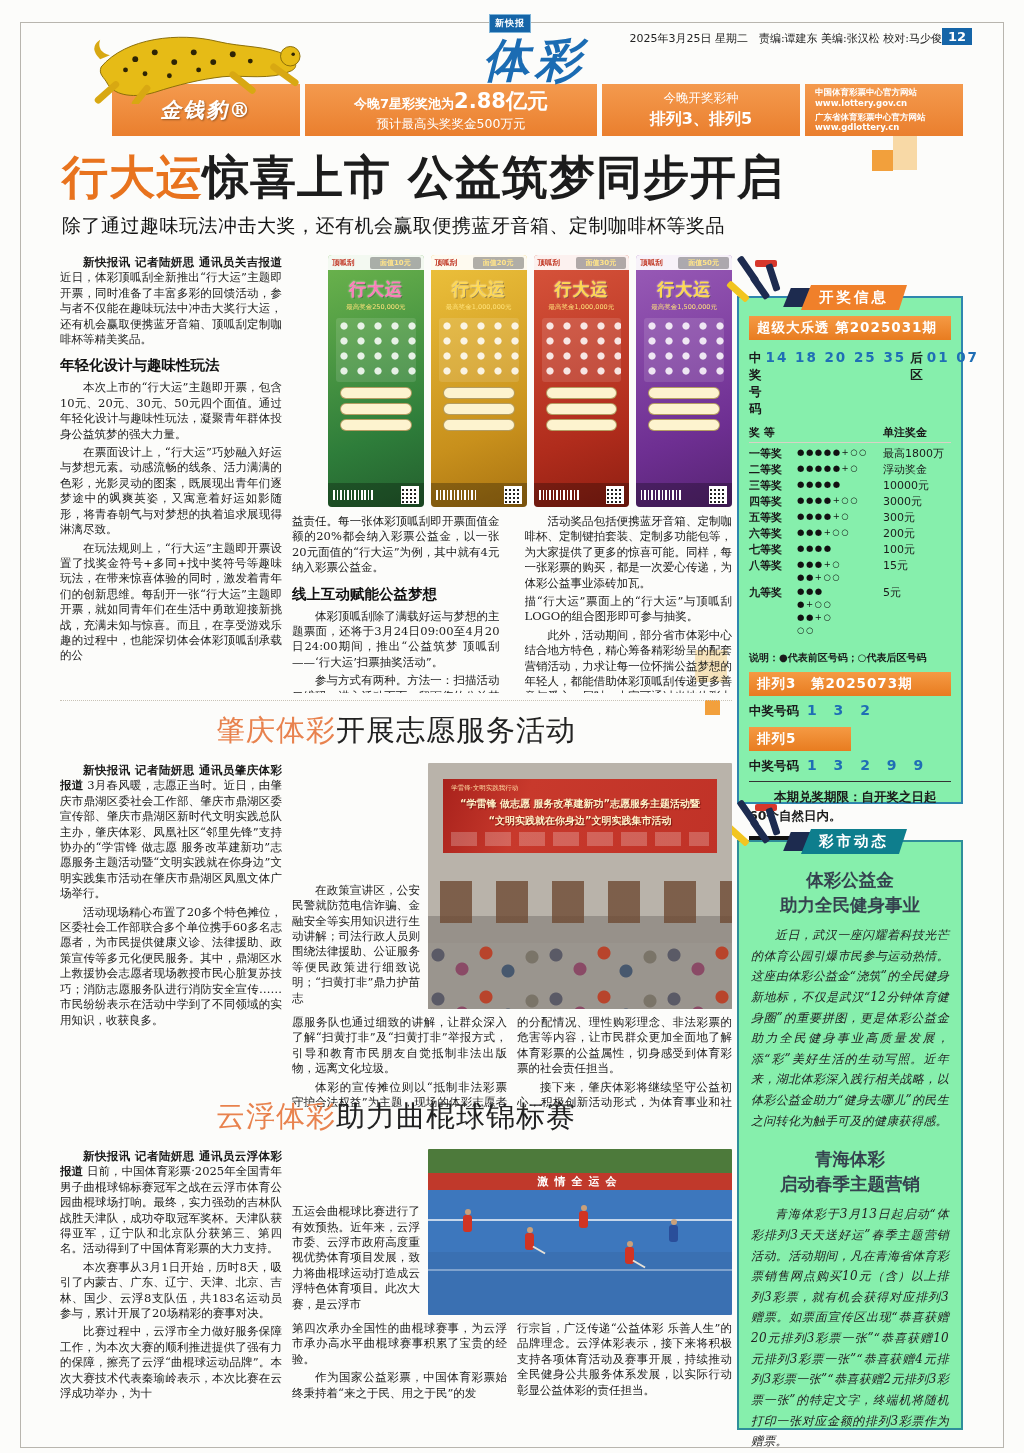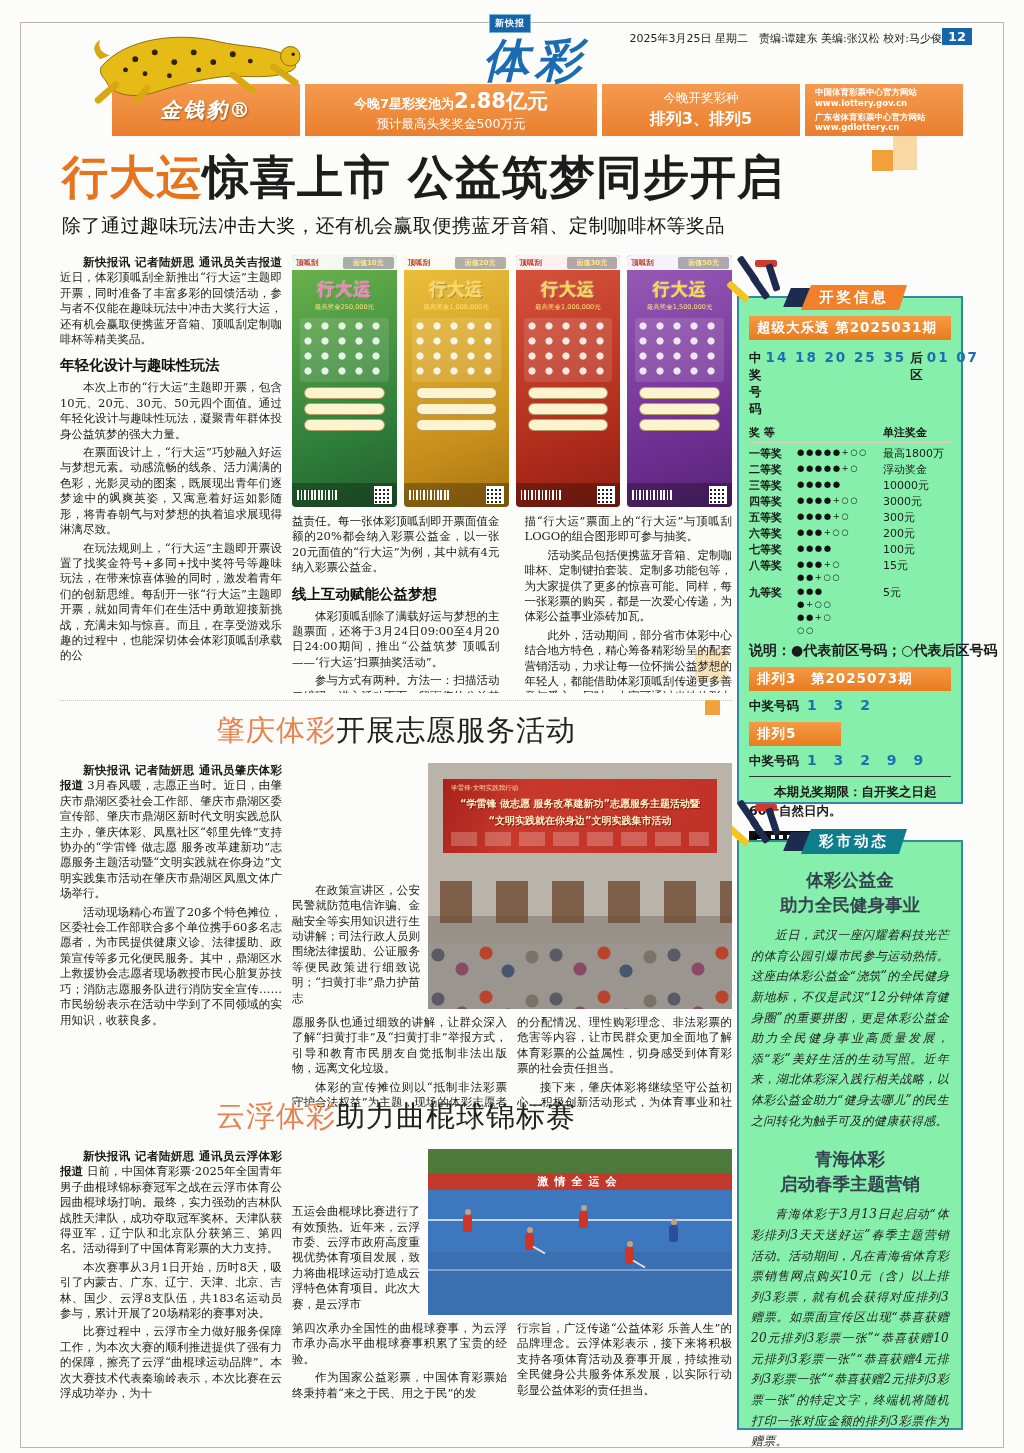--- a/index.html
+++ b/index.html
@@ -52,21 +52,21 @@
   .lcol1{width:222px;overflow:hidden;}
   .lmid{flex:1;display:flex;flex-direction:column;}
   .bodytext p{margin:0 0 3px;font-size:11.5px;line-height:1.34;text-align:justify;text-indent:2em;
               font-family:"DejaVu Serif","Liberation Serif",serif;}
   .bodytext p b{font-family:"DejaVu Sans","Liberation Sans",sans-serif;}
   .subhead{font-size:14.5px;font-weight:bold;margin:9px 0 5px;color:#111;}
   .twocol{display:flex;gap:25px;margin-top:7px;flex:1;overflow:hidden;}
   .twocol>div{flex:1;overflow:hidden;}
 
   
-  .tickets{display:flex;gap:7px;height:252px;}
+  .tickets{display:flex;gap:7px;height:252px;margin-left:36px;}
   .ticket{flex:1;border-radius:4px;position:relative;overflow:hidden;color:#fff;}
   .tk-green{background:linear-gradient(160deg,#6db54d,#2e7d3a 70%,#245f2e);}
   .tk-gold{background:linear-gradient(160deg,#edc23c,#c8901c 70%,#a87312);}
   .tk-red{background:linear-gradient(160deg,#d8553c,#b02c1c 70%,#8f1f12);}
   .tk-purple{background:linear-gradient(160deg,#9a5cb8,#6e2f92 70%,#562472);}
   .t-head{height:15px;background:rgba(255,255,255,.92);color:#c23a28;font-size:7.5px;font-weight:bold;
           display:flex;align-items:center;padding:0 4px;}
   .t-price{position:absolute;top:2px;right:3px;background:rgba(0,0,0,.3);font-size:7px;padding:1px 10px;
            border-radius:2px;color:#ffe48a;font-weight:bold;}
   .t-title{text-align:center;font-size:17px;font-weight:bold;margin-top:8px;letter-spacing:1px;
@@ -108,23 +108,23 @@
   .dlt-bar{margin-top:4px;}
   .win-row{display:flex;align-items:baseline;gap:4px;font-size:12.5px;font-weight:bold;margin:9px 0 7px;}
   .blue-num{color:#1f6eb5;letter-spacing:2px;font-size:13.5px;white-space:nowrap;}
   .ptable{font-size:11px;}
   .phead{display:flex;font-weight:bold;border-bottom:1px solid #d9d2c6;padding-bottom:2px;margin-bottom:3px;}
   .prow{display:flex;align-items:flex-start;margin-bottom:1px;}
   .prank{width:48px;font-weight:bold;}
   .pdots{flex:1;font-size:8.5px;letter-spacing:1.5px;line-height:13px;color:#111;}
   .pdots div{white-space:nowrap;}
   .pprize{width:68px;}
-  .note{font-size:14px;font-weight:bold;margin-top:5px;white-space:nowrap;}
+  .note{font-size:10px;font-weight:bold;margin-top:14px;white-space:nowrap;}
   .pl-bar{margin-top:7px;}
-  .pl5-bar{width:92px;box-sizing:border-box;padding-left:8px;}
+  .pl5-bar{width:102px;box-sizing:border-box;padding-left:8px;}
   .pl-num{display:flex;align-items:baseline;gap:8px;font-size:12.5px;font-weight:bold;margin:6px 0;}
   .pl-num .blue-num{letter-spacing:6px;font-size:14px;}
   .kj-line{border-top:1px solid #333;margin:4px 0 6px;}
   .deadline{font-size:12.5px;font-weight:bold;line-height:1.5;text-indent:2em;}
   .qr-wrap{display:flex;gap:10px;margin-top:10px;align-items:center;}
   .qr{width:86px;height:86px;position:relative;border:2px solid #111;box-sizing:border-box;background:
       repeating-linear-gradient(0deg,#111 0 4px,transparent 4px 8px),
       repeating-linear-gradient(90deg,#111 0 4px,#fff 4px 8px);}
   .qr em{position:absolute;width:16px;height:16px;border:4px solid #000;background:#fff;box-sizing:border-box;}
   .qr .c1{top:2px;left:2px;} .qr .c2{top:2px;right:2px;} .qr .c3{bottom:2px;left:2px;}
@@ -323,22 +323,22 @@
         </div>
       </div>
       <div class="twocol">
         <div>
           <p style="text-indent:0">益责任。每一张体彩顶呱刮即开票面值金额的20%都会纳入彩票公益金，以一张20元面值的“行大运”为例，其中就有4元纳入彩票公益金。</p>
           <div class="subhead">线上互动赋能公益梦想</div>
           <p>体彩顶呱刮除了满载好运与梦想的主题票面，还将于3月24日09:00至4月20日24:00期间，推出“公益筑梦 顶呱刮——‘行大运’扫票抽奖活动”。</p>
           <p>参与方式有两种。方法一：扫描活动二维码，进入活动页面，留下您的公益梦想，获得“公益达人”称号后就可以抽取精美奖品；方法二：打开“中国体育彩票”App或微信小程序，用AR功能扫</p>
         </div>
         <div>
+          <p>活动奖品包括便携蓝牙音箱、定制咖啡杯、定制键拍套装、定制多功能包等，为大家提供了更多的惊喜可能。同样，每一张彩票的购买，都是一次爱心传递，为体彩公益事业添砖加瓦。</p>
           <p style="text-indent:0">描“行大运”票面上的“行大运”与顶呱刮LOGO的组合图形即可参与抽奖。</p>
-          <p>活动奖品包括便携蓝牙音箱、定制咖啡杯、定制键拍套装、定制多功能包等，为大家提供了更多的惊喜可能。同样，每一张彩票的购买，都是一次爱心传递，为体彩公益事业添砖加瓦。</p>
           <p>此外，活动期间，部分省市体彩中心结合地方特色，精心筹备精彩纷呈的配套营销活动，力求让每一位怀揣公益梦想的年轻人，都能借助体彩顶呱刮传递更多善意与爱心。届时，大家可通过当地体彩中心官网、官方App及微信公众号，查询属地活动详情，轻松开启属于自己的公益筑梦之旅。</p>
         </div>
       </div>
     </div>
   </div>
 
   <div class="sidebox kj-box">
     <div class="sticks">
         <i class="st1"></i>
         <i class="st2"></i>

